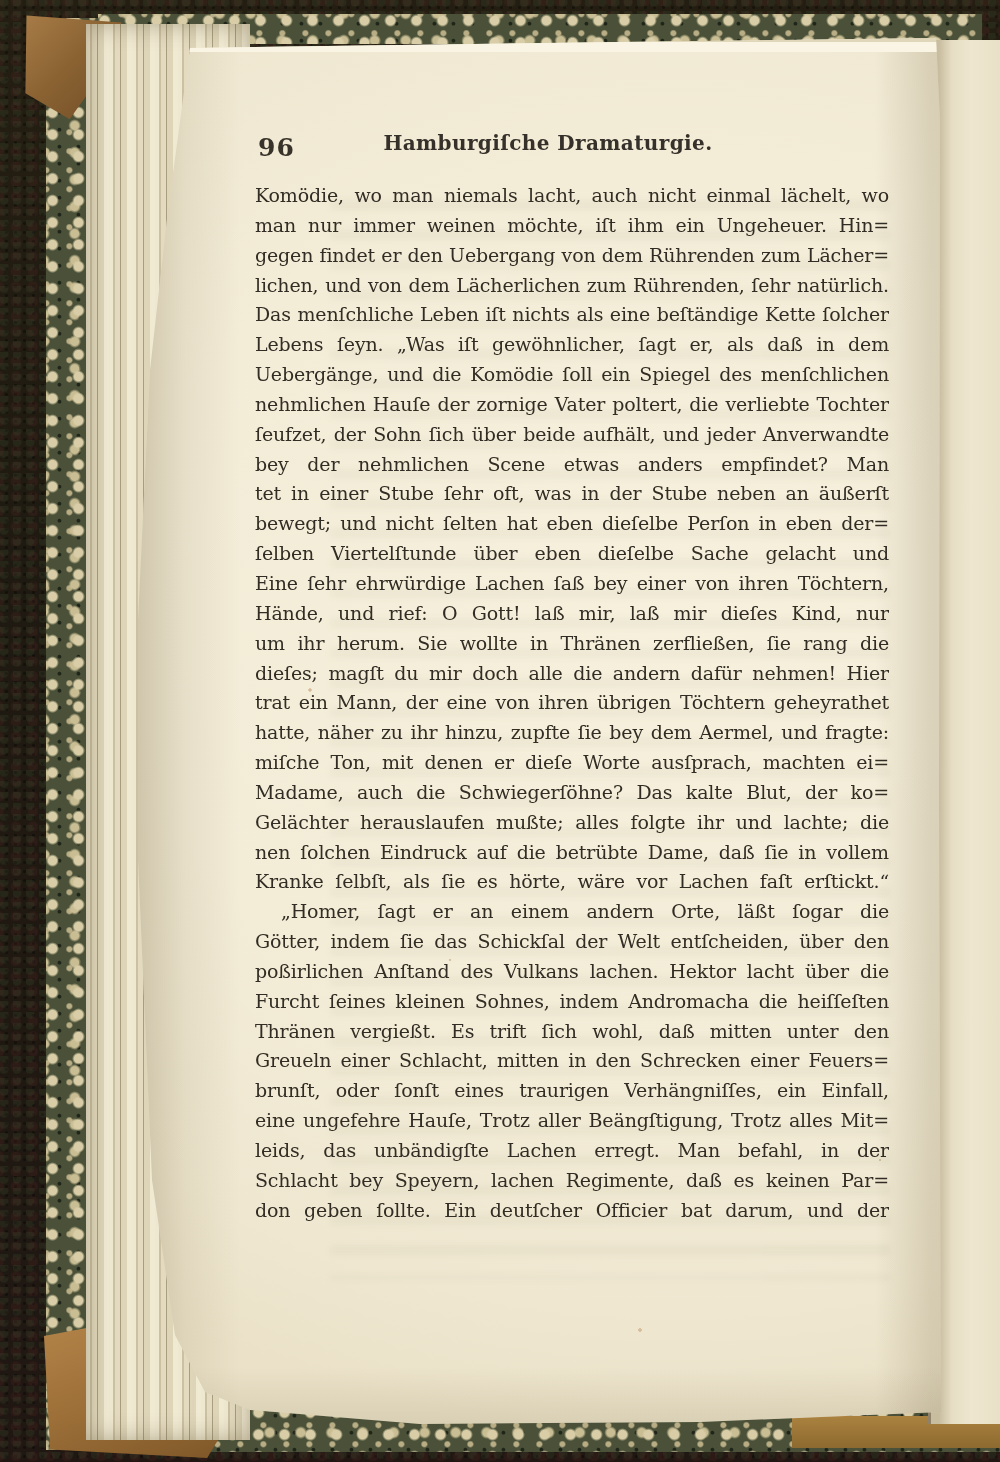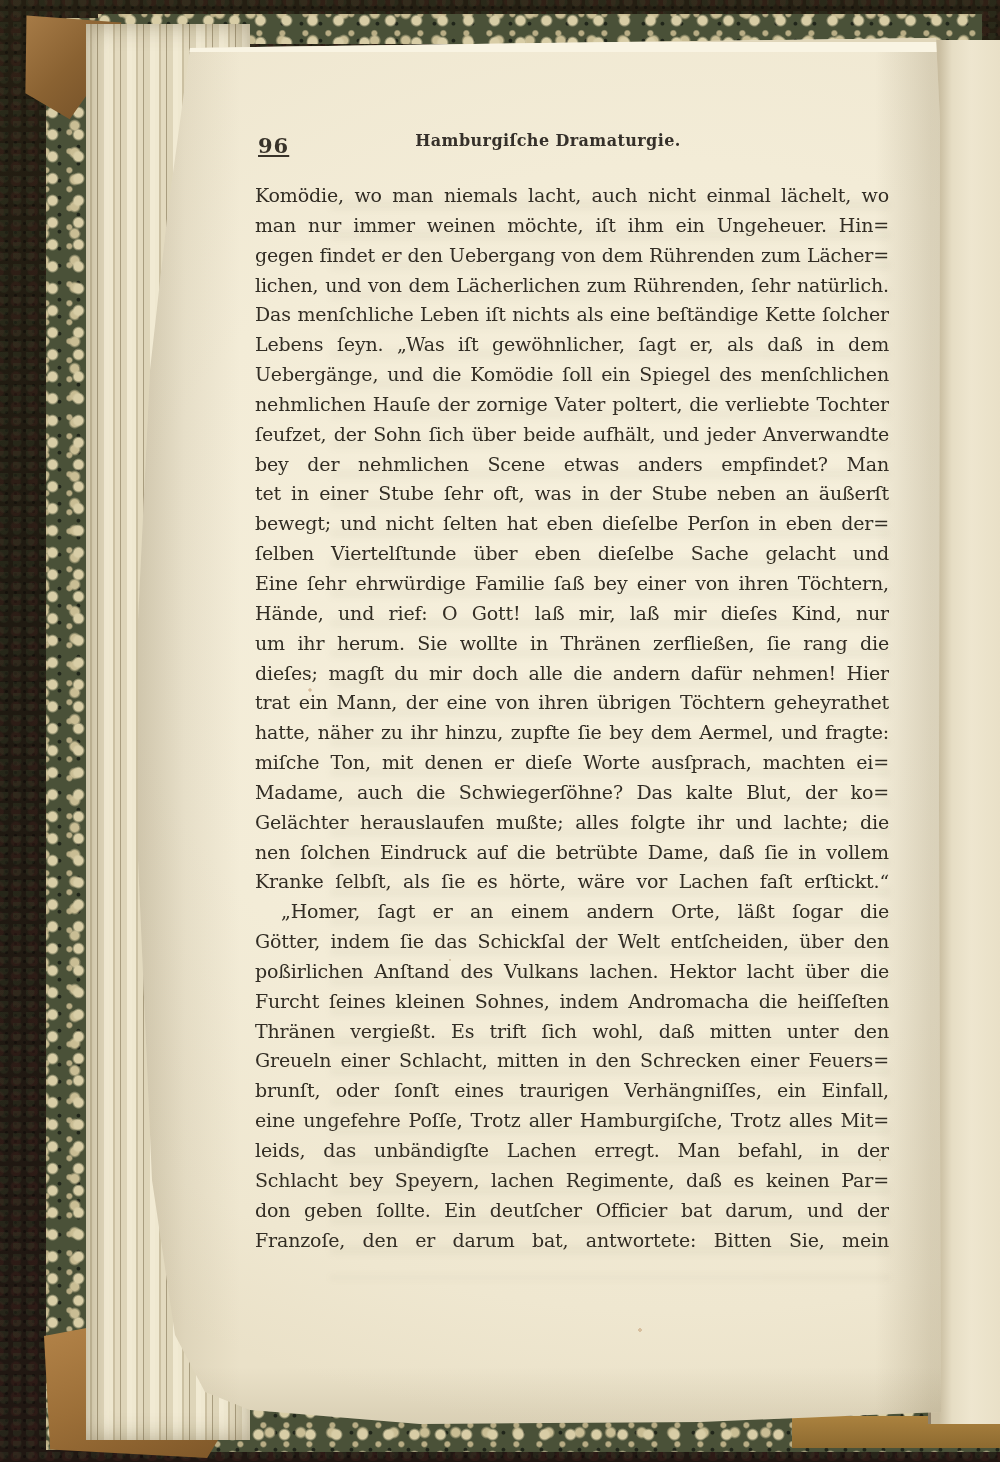--- a/index.html
+++ b/index.html
@@ -85,26 +85,26 @@
   
   .ghost{
     position:absolute;left:330px;top:200px;width:560px;height:1080px;
     background:repeating-linear-gradient(180deg,
       rgba(115,118,86,.10) 0 10px, rgba(115,118,86,0) 10px 29.85px);
     filter:blur(3px);opacity:.55;
   }
   
   .pageno{
     position:absolute;left:258px;top:133px;
-    font-size:21px;font-weight:700;color:#38332a;letter-spacing:1px;text-decoration:underline;
+    font-size:25px;font-weight:700;color:#38332a;letter-spacing:1px;
   }
   .running-title{
     position:absolute;left:255px;top:131px;width:634px;
     text-align:center;transform:translateX(-24px);
-    font-size:16px;font-weight:700;color:#35302a;letter-spacing:.4px;
+    font-size:20px;font-weight:700;color:#35302a;letter-spacing:.4px;
   }
   
   .text-block{
     position:absolute;left:255px;top:181px;width:634px;
     color:#322d24;
   }
   .line{
     height:29.85px;line-height:29.85px;overflow:hidden;
     font-size:19px;font-weight:400;letter-spacing:-.15px;
     text-align:justify;text-align-last:justify;
@@ -143,38 +143,37 @@
       <div class="line">lichen, und von dem Lächerlichen zum Rührenden, ſehr natürlich.</div>
       <div class="line">Das menſchliche Leben iſt nichts als eine beſtändige Kette ſolcher</div>
       <div class="line">Lebens ſeyn. „Was iſt gewöhnlicher, ſagt er, als daß in dem</div>
       <div class="line">Uebergänge, und die Komödie ſoll ein Spiegel des menſchlichen</div>
       <div class="line">nehmlichen Hauſe der zornige Vater poltert, die verliebte Tochter</div>
       <div class="line">ſeufzet, der Sohn ſich über beide aufhält, und jeder Anverwandte</div>
       <div class="line">bey der nehmlichen Scene etwas anders empfindet? Man verſpot=</div>
       <div class="line">tet in einer Stube ſehr oft, was in der Stube neben an äußerſt</div>
       <div class="line">bewegt; und nicht ſelten hat eben dieſelbe Perſon in eben der=</div>
       <div class="line">ſelben Viertelſtunde über eben dieſelbe Sache gelacht und geweinet.</div>
-      <div class="line">Eine ſehr ehrwürdige Familie ſaß bey einer von ihren Töchtern,</div>
+      <div class="line">Eine ſehr ehrwürdige Lachen ſaß bey einer von ihren Töchtern,</div>
       <div class="line">Hände, und rief: O Gott! laß mir, laß mir dieſes Kind, nur</div>
       <div class="line">um ihr herum. Sie wollte in Thränen zerfließen, ſie rang die</div>
       <div class="line">dieſes; magſt du mir doch alle die andern dafür nehmen! Hier</div>
       <div class="line">trat ein Mann, der eine von ihren übrigen Töchtern geheyrathet</div>
       <div class="line">hatte, näher zu ihr hinzu, zupfte ſie bey dem Aermel, und fragte:</div>
       <div class="line">miſche Ton, mit denen er dieſe Worte ausſprach, machten ei=</div>
       <div class="line">Madame, auch die Schwiegerſöhne? Das kalte Blut, der ko=</div>
       <div class="line">Gelächter herauslaufen mußte; alles folgte ihr und lachte; die</div>
       <div class="line">nen ſolchen Eindruck auf die betrübte Dame, daß ſie in vollem</div>
       <div class="line">Kranke ſelbſt, als ſie es hörte, wäre vor Lachen faſt erſtickt.“</div>
       <div class="line indent">„Homer, ſagt er an einem andern Orte, läßt ſogar die</div>
       <div class="line">Götter, indem ſie das Schickſal der Welt entſcheiden, über den</div>
       <div class="line">poßirlichen Anſtand des Vulkans lachen. Hektor lacht über die</div>
       <div class="line">Furcht ſeines kleinen Sohnes, indem Andromacha die heiſſeſten</div>
       <div class="line">Thränen vergießt. Es trift ſich wohl, daß mitten unter den</div>
       <div class="line">Greueln einer Schlacht, mitten in den Schrecken einer Feuers=</div>
       <div class="line">brunſt, oder ſonſt eines traurigen Verhängniſſes, ein Einfall,</div>
-      <div class="line">eine ungefehre Poſſe, Trotz aller Hamburgiſche, Trotz alles Mit=</div>
+      <div class="line">eine ungefehre Hauſe, Trotz aller Beängſtigung, Trotz alles Mit=</div>
       <div class="line">leids, das unbändigſte Lachen erregt. Man befahl, in der</div>
       <div class="line">Schlacht bey Speyern, lachen Regimente, daß es keinen Par=</div>
       <div class="line">don geben ſollte. Ein deutſcher Officier bat darum, und der</div>
-      <div class="line">Franzoſe, den er darum bat, antwortete: Bitten Sie, mein</div>
     </div>
   </div>
 </div>
 
 </body></html>

